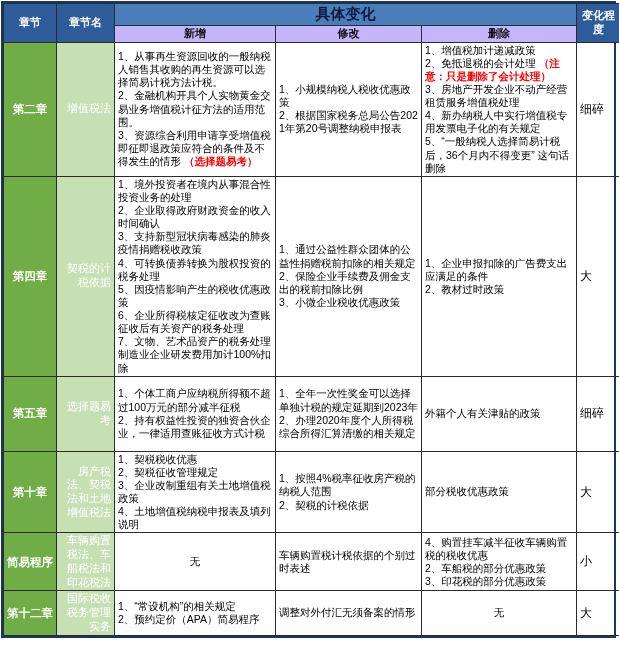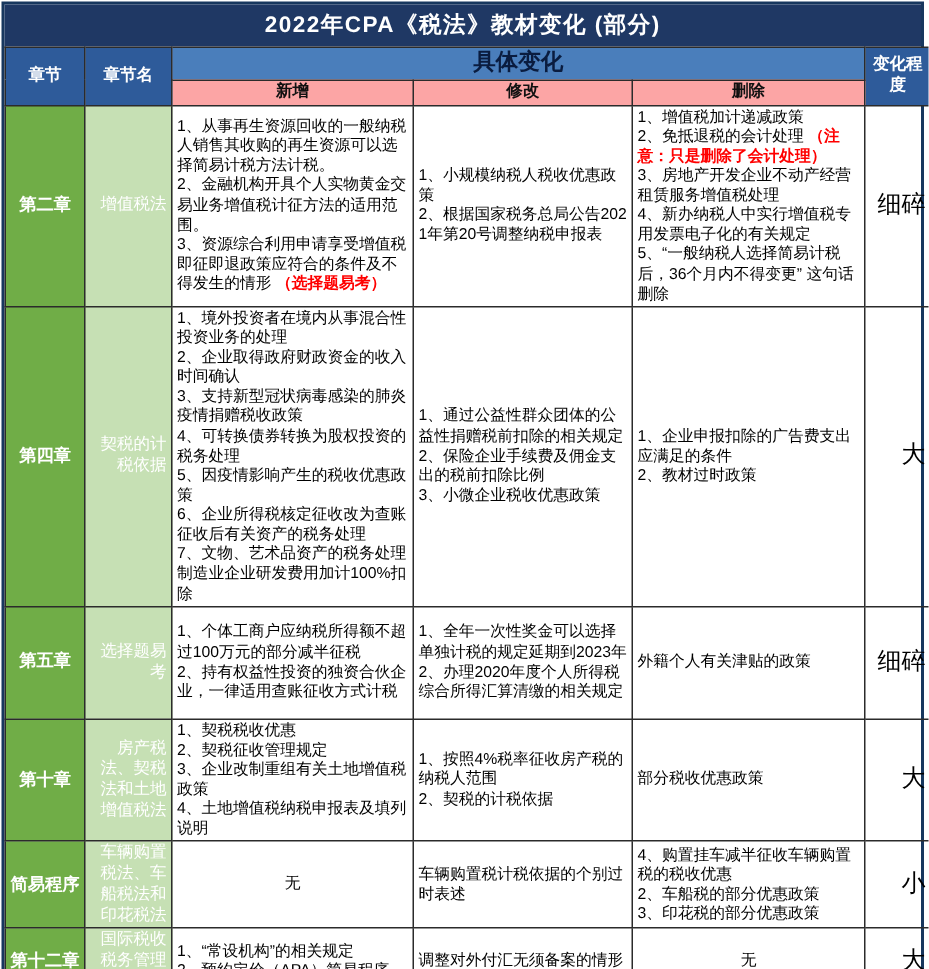--- a/index.html
+++ b/index.html
@@ -13,37 +13,36 @@
   }
   table{border-collapse:collapse;width:100%;table-layout:fixed;}
   th,td{
     border:1px solid #2b2b2b;vertical-align:middle;
     font-size:10.5px;line-height:1.25;padding:1px 3px;box-sizing:border-box;
     word-break:break-all;
   }
   thead th{font-weight:bold;text-align:center;padding:1px 0;}
   .h-dark{background:#2E5B9A;color:#fff;font-size:11px;}
   .h-mid{background:#4A7EBB;color:#0A1C3F;font-size:15px;}
-  .h-light{background:#fca5a5;color:#111;font-size:11px;}
+  .h-light{background:#c4b5fd;color:#111;font-size:11px;}
   td.chapter{
     background:#70AD47;color:#fff;font-weight:bold;text-align:center;font-size:11.5px;margin-left:24px;
   }
   td.chname{
     background:#C6E0B4;color:#fff;text-align:right;font-size:11px;
   }
   td.content{white-space:pre-line;text-align:left;}
   td.center{text-align:center;}
-  td.degree{text-align:right;font-size:16px;}
+  td.degree{text-align:left;font-size:12px;}
   .red{color:#FF0000;font-weight:bold;}
 </style>
 </head>
 <body>
 
 <div class="sheet">
-  <div class="title-bar">2022年CPA《税法》教材变化 (部分)</div>
   <table>
     <colgroup>
       <col style="width:53px">
         <col style="width:58px">
         <col style="width:161px">
       <col style="width:146px">
         <col style="width:155px">
         <col style="width:44px">
     </colgroup>
     <thead>

